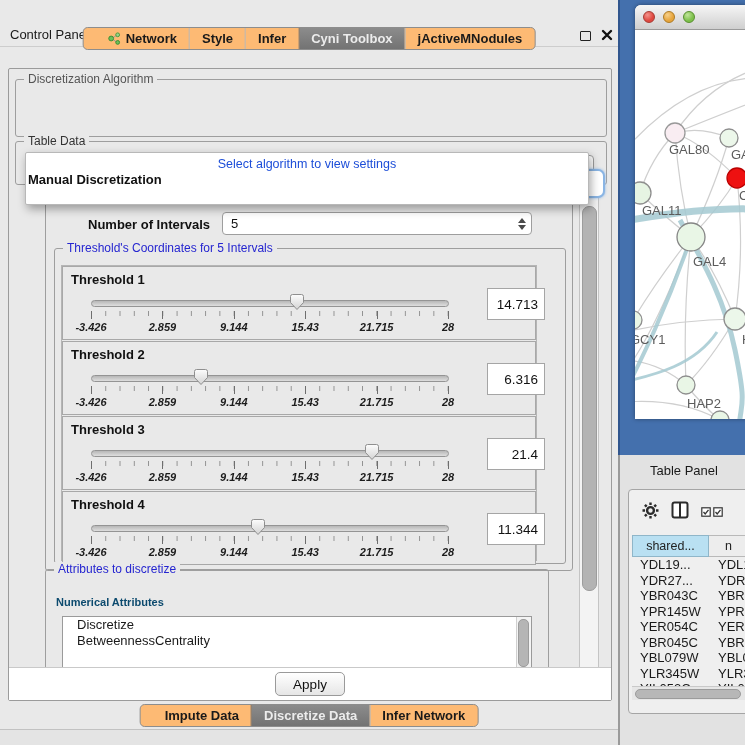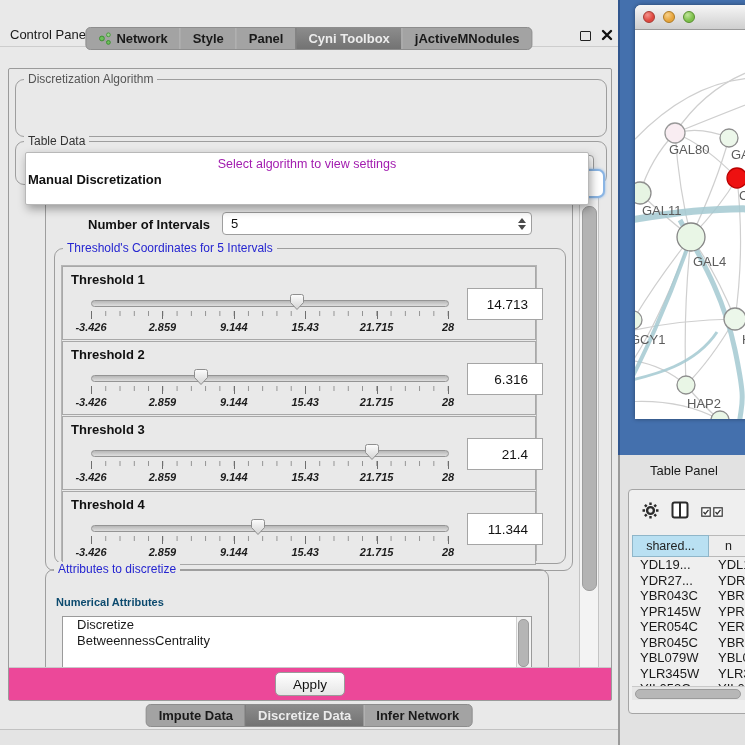--- a/index.html
+++ b/index.html
@@ -7,74 +7,74 @@
   #screen{position:relative;width:745px;height:745px;background:#e9e9e9;overflow:hidden;}
 
   
   .left-panel{position:absolute;left:0;top:0;width:618px;height:745px;background:#e9e9e9;}
   .titlebar{position:absolute;left:0;top:0;width:100%;height:23px;border-bottom:1px solid #cdcdcd;margin-top:23px;}
   .titlebar .ttl{position:absolute;left:10px;top:4px;font-size:13px;color:#1a1a1a;}
   .float-ic{position:absolute;left:580px;top:8px;width:9px;height:8px;border:1.6px solid #222;border-radius:1px;}
   .close-ic{position:absolute;left:601px;top:6px;width:12px;height:12px;}
 
   
-  .seg{display:flex;border:1px solid #8d8d8d;border-radius:5px;background:#a3a3a3;overflow:hidden;}
+  .seg{display:flex;border:1px solid #8d8d8d;border-radius:5px;background:#fdba74;overflow:hidden;padding-left:12px;}
   .seg .s{padding:3px 12px;font-size:13px;font-weight:bold;color:#1a1a1a;border-left:1px solid #b9b9b9;display:flex;align-items:center;gap:5px;white-space:nowrap;}
   .seg .s:first-child{border-left:none;}
   .seg .s.sel{background:linear-gradient(#8c8c8c,#737373);color:#ececec;border-left-color:#6e6e6e;}
   .top-tabs{position:absolute;top:27px;left:50%;transform:translateX(-50%);}
   .bottom-tabs{position:absolute;top:704px;left:50%;transform:translateX(-50%);}
   .bottom-strip{position:absolute;left:0;top:729px;width:618px;height:16px;background:#e4e4e4;border-top:1px solid #c2c2c2;}
 
   .main-panel{position:absolute;left:8px;top:68px;width:602px;height:631px;border:1px solid #9b9b9b;border-radius:2px;background:#e9e9e9;}
 
-  .group{position:absolute;border:1px solid #9e9e9e;border-radius:9px;}
+  .group{position:absolute;border:1px solid #9e9e9e;border-radius:3px;}
   .gtitle{position:absolute;top:-8px;left:8px;background:#e9e9e9;padding:0 4px;font-size:12px;color:#333;white-space:nowrap;}
   .gtitle.gray{color:#555;}
   .gtitle.green{color:#2dc52d;}
   .gtitle.blue{color:#2525d0;}
 
   .combo{position:absolute;background:#fff;border:1px solid #9e9e9e;border-radius:4px;font-size:13px;color:#111;display:flex;align-items:center;padding:0 22px 0 8px;box-sizing:border-box;}
   .stepper{position:absolute;right:5px;top:50%;transform:translateY(-50%);display:flex;flex-direction:column;gap:2px;}
   .stepper i{width:0;height:0;border-left:4px solid transparent;border-right:4px solid transparent;}
   .stepper .up{border-bottom:5px solid #4a4a4a;}
   .stepper .dn{border-top:5px solid #4a4a4a;}
 
   
   .popup{position:absolute;left:16px;top:83px;width:562px;height:51px;background:#fff;border:1px solid #b8b8b8;border-radius:2px;box-shadow:2px 4px 10px rgba(0,0,0,.35);z-index:30;}
-  .popup .ph{position:absolute;top:4px;left:0;right:0;text-align:center;color:#a21caf;font-size:12.5px;}
+  .popup .ph{position:absolute;top:4px;left:0;right:0;text-align:center;color:#1d4ed8;font-size:12.5px;}
   .popup .opt{position:absolute;left:2px;font-size:13px;color:#111;white-space:nowrap;}
   .popup .opt.b{font-weight:bold;}
   .focus-stub{position:absolute;left:556px;top:100px;width:36px;height:25px;border:2px solid #8ab5e4;border-radius:7px;background:#fff;box-shadow:0 0 3px #8ab5e4;z-index:5;}
 
   
   .viewport{position:absolute;left:6px;top:120px;width:562px;height:479px;overflow:hidden;}
   .vscroll{position:absolute;left:570px;top:120px;width:18px;height:479px;background:#f3f3f3;border-left:1px solid #c4c4c4;border-right:1px solid #c4c4c4;}
   .vscroll .vthumb{position:absolute;left:2px;top:17px;width:13px;height:383px;background:#b3b3b3;border:1px solid #9c9c9c;border-radius:7px;}
 
   
   .thr-panel{position:relative;height:72px;border:1px solid #a8a8a8;background:#e9e9e9;margin-bottom:1px;}
   .thr-label{position:absolute;left:8px;top:5px;font-size:13px;font-weight:bold;color:#111;}
   .rail{position:absolute;left:28px;top:33px;width:356px;height:5px;background:linear-gradient(#b7b7b7,#dedede);border:1px solid #949494;border-radius:4px;}
   .slider-thumb{position:absolute;top:26px;width:16px;height:18px;}
   .ticks-minor{position:absolute;left:28px;top:44px;width:357px;height:5px;background-image:linear-gradient(to right,#909090 1px,transparent 1px);background-size:calc(100%/25) 100%;}
   .ticks-major{position:absolute;left:28px;top:44px;width:357px;height:9px;}
   .ticks-major i{position:absolute;top:0;width:1px;height:8px;background:#6e6e6e;}
   .tick-labels{position:absolute;left:28px;top:54px;width:357px;height:14px;font-style:italic;}
   .tick-labels span{position:absolute;transform:translateX(-50%);font-size:11px;font-weight:bold;color:#1c1c1c;white-space:nowrap;}
-  .valbox{position:absolute;left:404px;top:21px;width:76px;height:32px;background:#fff;border:1px solid #a5a5a5;font-size:13.5px;color:#111;display:flex;align-items:center;justify-content:flex-end;padding-right:14px;box-sizing:border-box;}
+  .valbox{position:absolute;left:424px;top:21px;width:58px;height:32px;background:#fff;border:1px solid #a5a5a5;font-size:13.5px;color:#111;display:flex;align-items:center;justify-content:flex-end;padding-right:6px;box-sizing:border-box;}
 
   
   .attr-sub{position:absolute;left:10px;top:26px;font-size:11px;font-weight:bold;color:#0c4a6e;}
   .listbox{position:absolute;left:16px;top:46px;width:470px;height:92px;background:#fff;border:1px solid #9a9a9a;box-sizing:border-box;}
   .litem{font-size:13px;color:#1a1a1a;line-height:16px;padding-left:14px;white-space:nowrap;}
   .listbox .lscroll{position:absolute;right:0;top:0;width:14px;height:100%;background:#f4f4f4;border-left:1px solid #d0d0d0;}
   .listbox .lthumb{position:absolute;right:2px;top:2px;width:9px;height:46px;background:#b5b5b5;border:1px solid #9c9c9c;border-radius:5px;}
 
-  .apply-row{position:absolute;left:0;right:0;top:598px;height:32px;border-top:1px solid #c9c9c9;background:#ec4899;}
+  .apply-row{position:absolute;left:0;right:0;top:598px;height:32px;border-top:1px solid #c9c9c9;background:#ffffff;}
   .apply-btn{position:absolute;left:50%;top:4px;transform:translateX(-50%);width:68px;height:22px;background:linear-gradient(#ffffff,#e6e6e6);border:1px solid #9a9a9a;border-radius:5px;font-size:13.5px;color:#111;display:flex;align-items:center;justify-content:center;}
 
   
   .net-region{position:absolute;left:618px;top:0;width:127px;height:455px;background:#4470ad;border-left:2px solid #31568e;overflow:hidden;}
   .net-window{position:absolute;left:15px;top:5px;width:112px;height:414px;background:#fff;border-radius:6px 0 0 0;box-shadow:0 0 4px rgba(0,0,0,.4);}
   .net-titlebar{position:absolute;left:0;top:0;width:100%;height:24px;background:linear-gradient(#f6f6f6,#cfcfcf);border-bottom:1px solid #9a9a9a;border-radius:6px 0 0 0;}
   .light{position:absolute;top:6px;width:12px;height:12px;border-radius:50%;box-sizing:border-box;}
   .light.red{left:8px;background:radial-gradient(circle at 35% 30%,#f3938c,#df4840 60%);border:1px solid #a63a33;}
   .light.yellow{left:28px;background:radial-gradient(circle at 35% 30%,#f6d08a,#e6a43c 60%);border:1px solid #ad7a23;}
   .light.green{left:48px;background:radial-gradient(circle at 35% 30%,#c0e49a,#7dc04b 60%);border:1px solid #578f2e;}
@@ -127,21 +127,21 @@
           <circle cx="3.5" cy="6.5" r="2.4" fill="#6cbf5a" stroke="#3f8f33"></circle>
           <circle cx="10" cy="2.8" r="1.9" fill="#97d489" stroke="#4c9a40"></circle>
           <circle cx="10" cy="10.4" r="1.9" fill="#6cbf5a" stroke="#3f8f33"></circle>
         </svg>
         <span>Network</span>
       </div>
       <div class="s">
           <span>Style</span>
         </div>
       <div class="s">
-          <span>Panel</span>
+          <span>Infer</span>
         </div>
       <div class="s sel">
           <span>Cyni Toolbox</span>
         </div>
       <div class="s">
           <span>jActiveMNodules</span>
         </div>
     </div>
 
     <div class="main-panel">

